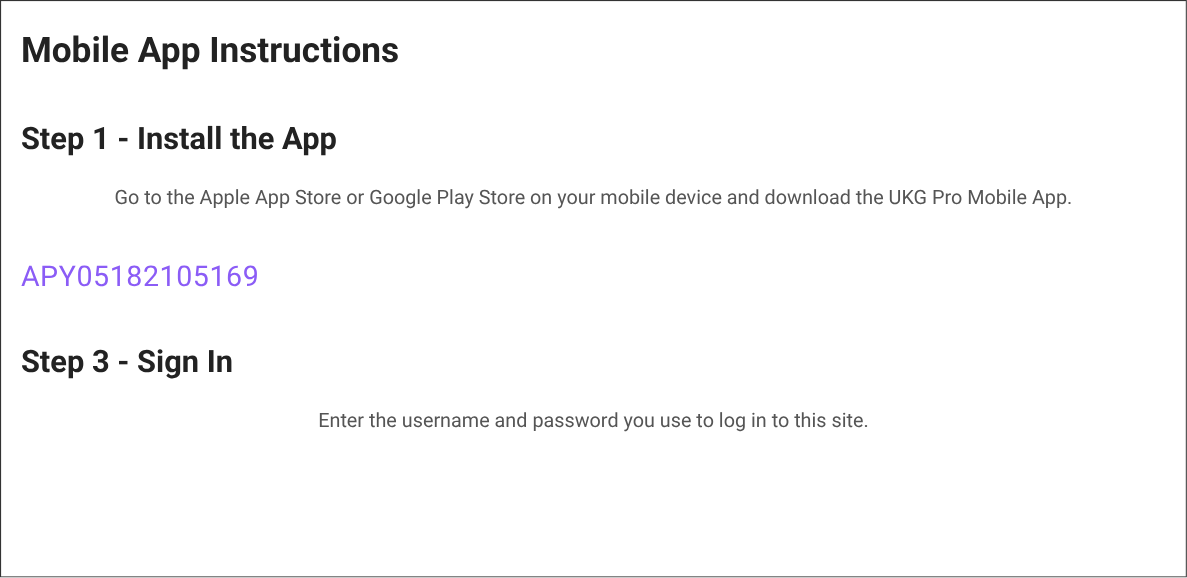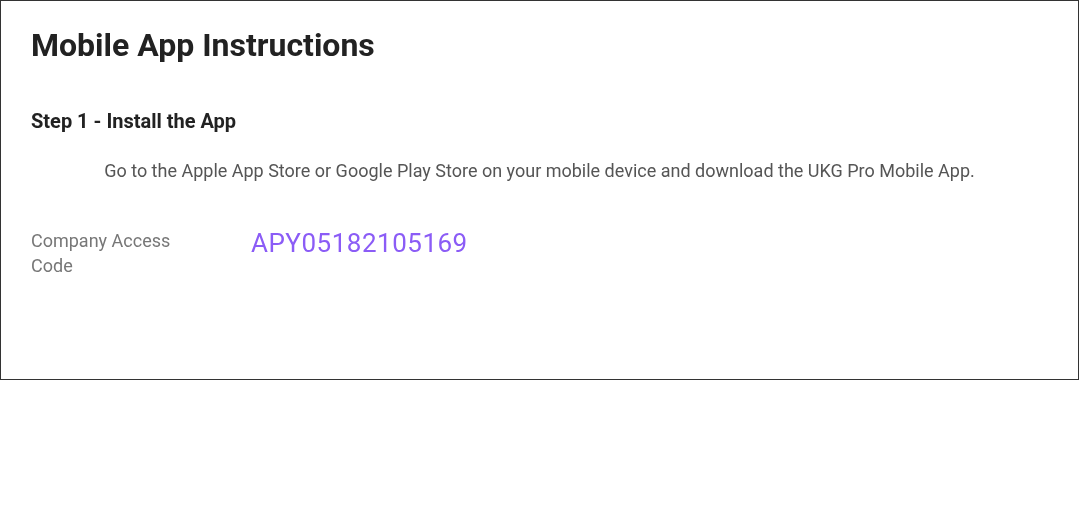--- a/index.html
+++ b/index.html
@@ -6,36 +6,36 @@
       margin: 0;
       padding: 0;
       box-sizing: border-box;
     }
     body {
       font-family: -apple-system, BlinkMacSystemFont, "Segoe UI", Roboto, Helvetica, Arial, sans-serif;
       background: #fff;
     }
     .container {
       width: 1079px;
-      height: 380px;
+      height: 525px;
       border: 1px solid #333;
-      padding: 25px 30px;
+      padding: 25px 18px;
       color: #333;
     }
     .page-title {
       font-size: 32px;
       font-weight: 700;
       color: #222;
       margin-bottom: 45px;
     }
     .step-section {
       margin-bottom: 45px;
     }
     .step-heading {
-      font-size: 20px;
+      font-size: 28px;
       font-weight: 700;
       color: #222;
       margin-bottom: 25px;
     }
     .step-description {
       font-size: 18px;
       color: #555;
       line-height: 1.4;
       text-align: center;
     }
@@ -62,18 +62,21 @@
 <div class="container">
   <h1 class="page-title">Mobile App Instructions</h1>
 
   <div class="step-section">
     <h2 class="step-heading">Step 1 - Install the App</h2>
     <p class="step-description">Go to the Apple App Store or Google Play Store on your mobile device and download the UKG Pro Mobile App.</p>
   </div>
 
   <div class="step-section">
     <div class="code-row">
-      <div class="code-label">Company Access Code</div>
       <div class="code-value">APY05182105169</div>
     </div>
   </div>
 
+  <div class="step-section">
+    <h2 class="step-heading">Step 3 - Sign In</h2>
+    <p class="step-description">Enter the username and password you use to log in to this site.</p>
+  </div>
 </div>
 
 </body></html>

